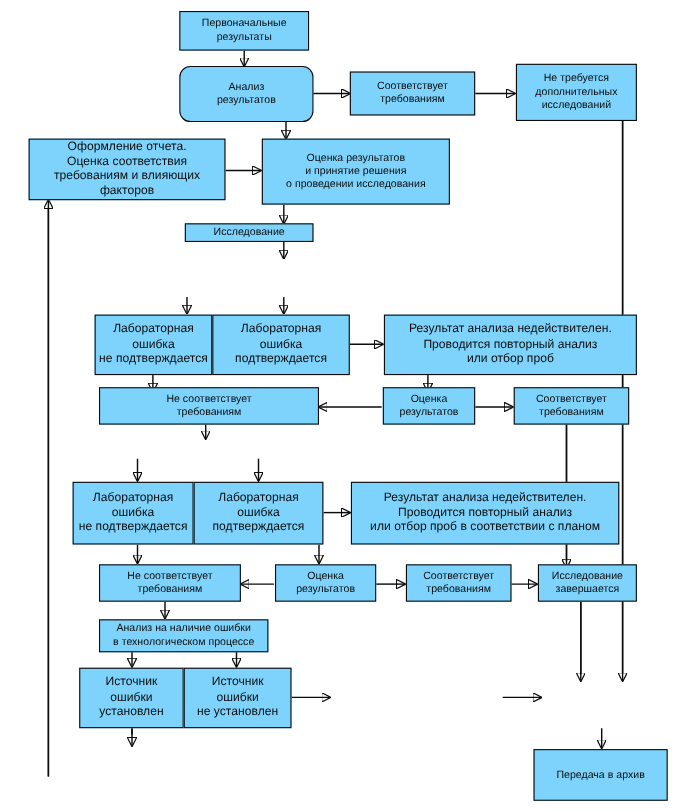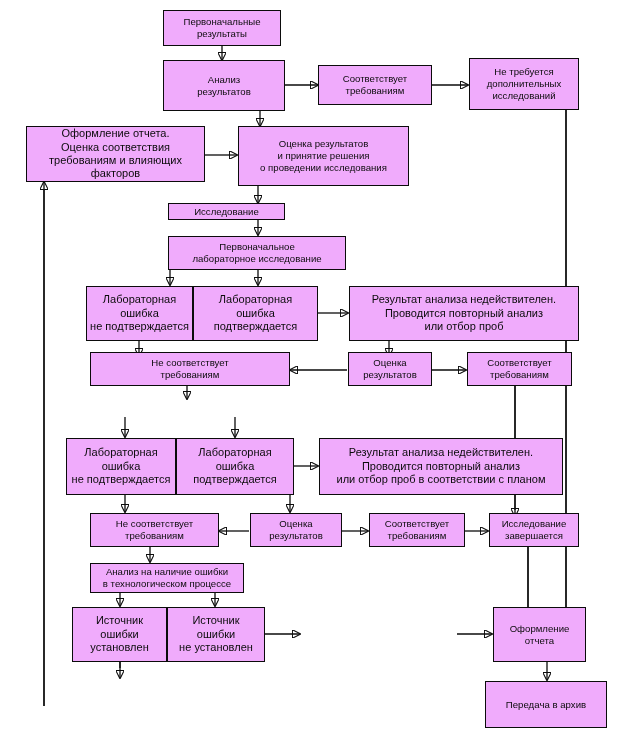--- a/index.html
+++ b/index.html
@@ -14,21 +14,21 @@
     position: relative;
     width: 618px;
     height: 738px;
     background: #ffffff;
     overflow: hidden;
   }
   .node {
     position: absolute;
     box-sizing: border-box;
     border: 1.4px solid #0b0b0b;
-    background: #f0abfc;
+    background: #7dd3fc;
     color: #0b0b0b;
     display: flex;
     align-items: center;
     justify-content: center;
     text-align: center;
     line-height: 1.22;
     font-size: 9.6px;
     letter-spacing: 0.02px;
     padding: 1px 3px;
     white-space: pre-line;
@@ -129,43 +129,41 @@
     <path d="M 566 110 L 566 604 L 566 612"></path>
     <line x1="566" y1="110" x2="566" y2="619" marker-end="url(#arrow)"></line>
 
     <path d="M 44 706 L 44 190"></path>
     <line x1="44" y1="706" x2="44" y2="182" marker-end="url(#arrow)"></line>
   </svg>
 
   <div class="node" style="left:163px; top:10px; width:118px; height:36px;">Первоначальные
 результаты</div>
 
-  <div class="node" style="left:163px; top:60px; width:122px; height:51px;">Анализ
+  <div class="node" style="left:163px; top:60px; width:122px; height:51px;border-radius:10px;">Анализ
 результатов</div>
 
   <div class="node" style="left:318px; top:65px; width:114px; height:40px;">Соответствует
 требованиям</div>
 
   <div class="node" style="left:469px; top:58px; width:110px; height:52px;">Не требуется
 дополнительных
 исследований</div>
 
   <div class="node slim" style="left:26px; top:126px; width:179px; height:56px;">Оформление отчета.
 Оценка соответствия
 требованиям и влияющих
 факторов</div>
 
   <div class="node" style="left:238px; top:126px; width:171px; height:60px;">Оценка результатов
 и принятие решения
 о проведении исследования</div>
 
   <div class="node" style="left:168px; top:203px; width:117px; height:17px;">Исследование</div>
 
-  <div class="node" style="left:168px; top:236px; width:178px; height:34px;">Первоначальное
-лабораторное исследование</div>
 
   <div class="node slim" style="left:86px; top:286px; width:107px; height:55px;">Лабораторная
 ошибка
 не подтверждается</div>
 
   <div class="node slim" style="left:193px; top:286px; width:125px; height:55px;">Лабораторная
 ошибка
 подтверждается</div>
 
   <div class="node slim" style="left:349px; top:286px; width:230px; height:55px;">Результат анализа недействителен.
@@ -211,19 +209,17 @@
 
   <div class="node slim" style="left:72px; top:607px; width:95px; height:55px;">Источник
 ошибки
 установлен</div>
 
   <div class="node slim" style="left:167px; top:607px; width:98px; height:55px;">Источник
 ошибки
 не установлен</div>
 
 
-  <div class="node" style="left:493px; top:607px; width:93px; height:55px;">Оформление
-отчета</div>
 
 
   <div class="node" style="left:485px; top:681px; width:122px; height:47px;">Передача в архив</div>
 
 </div>
 
 </body></html>

